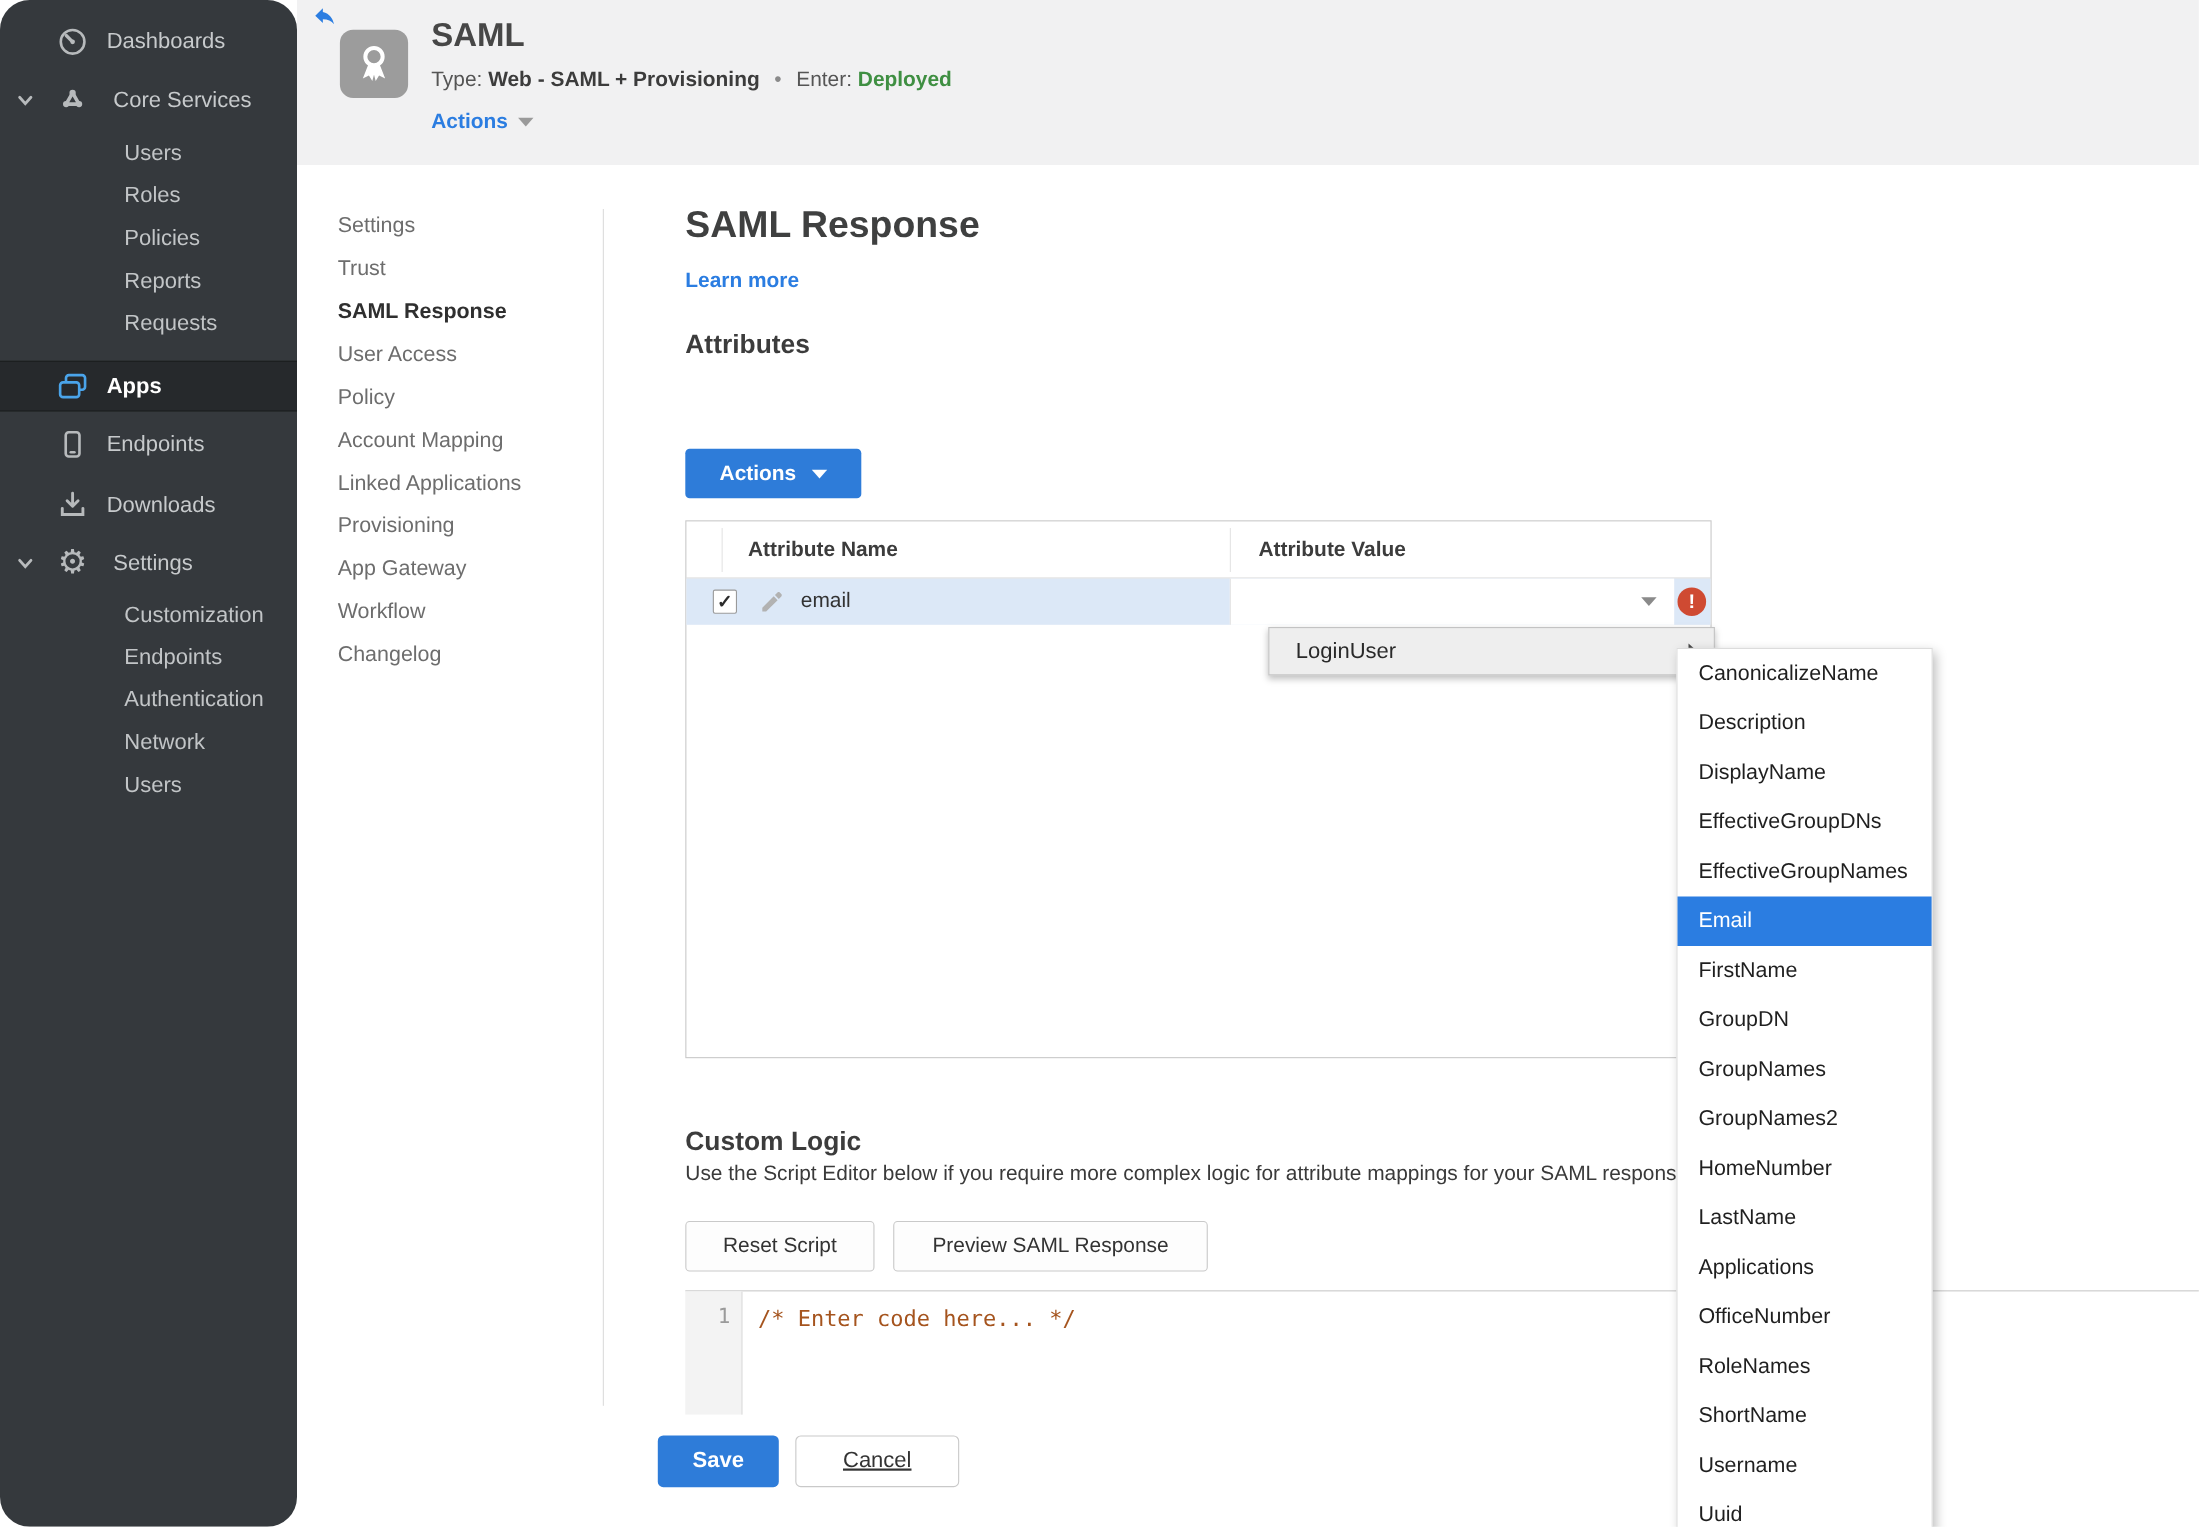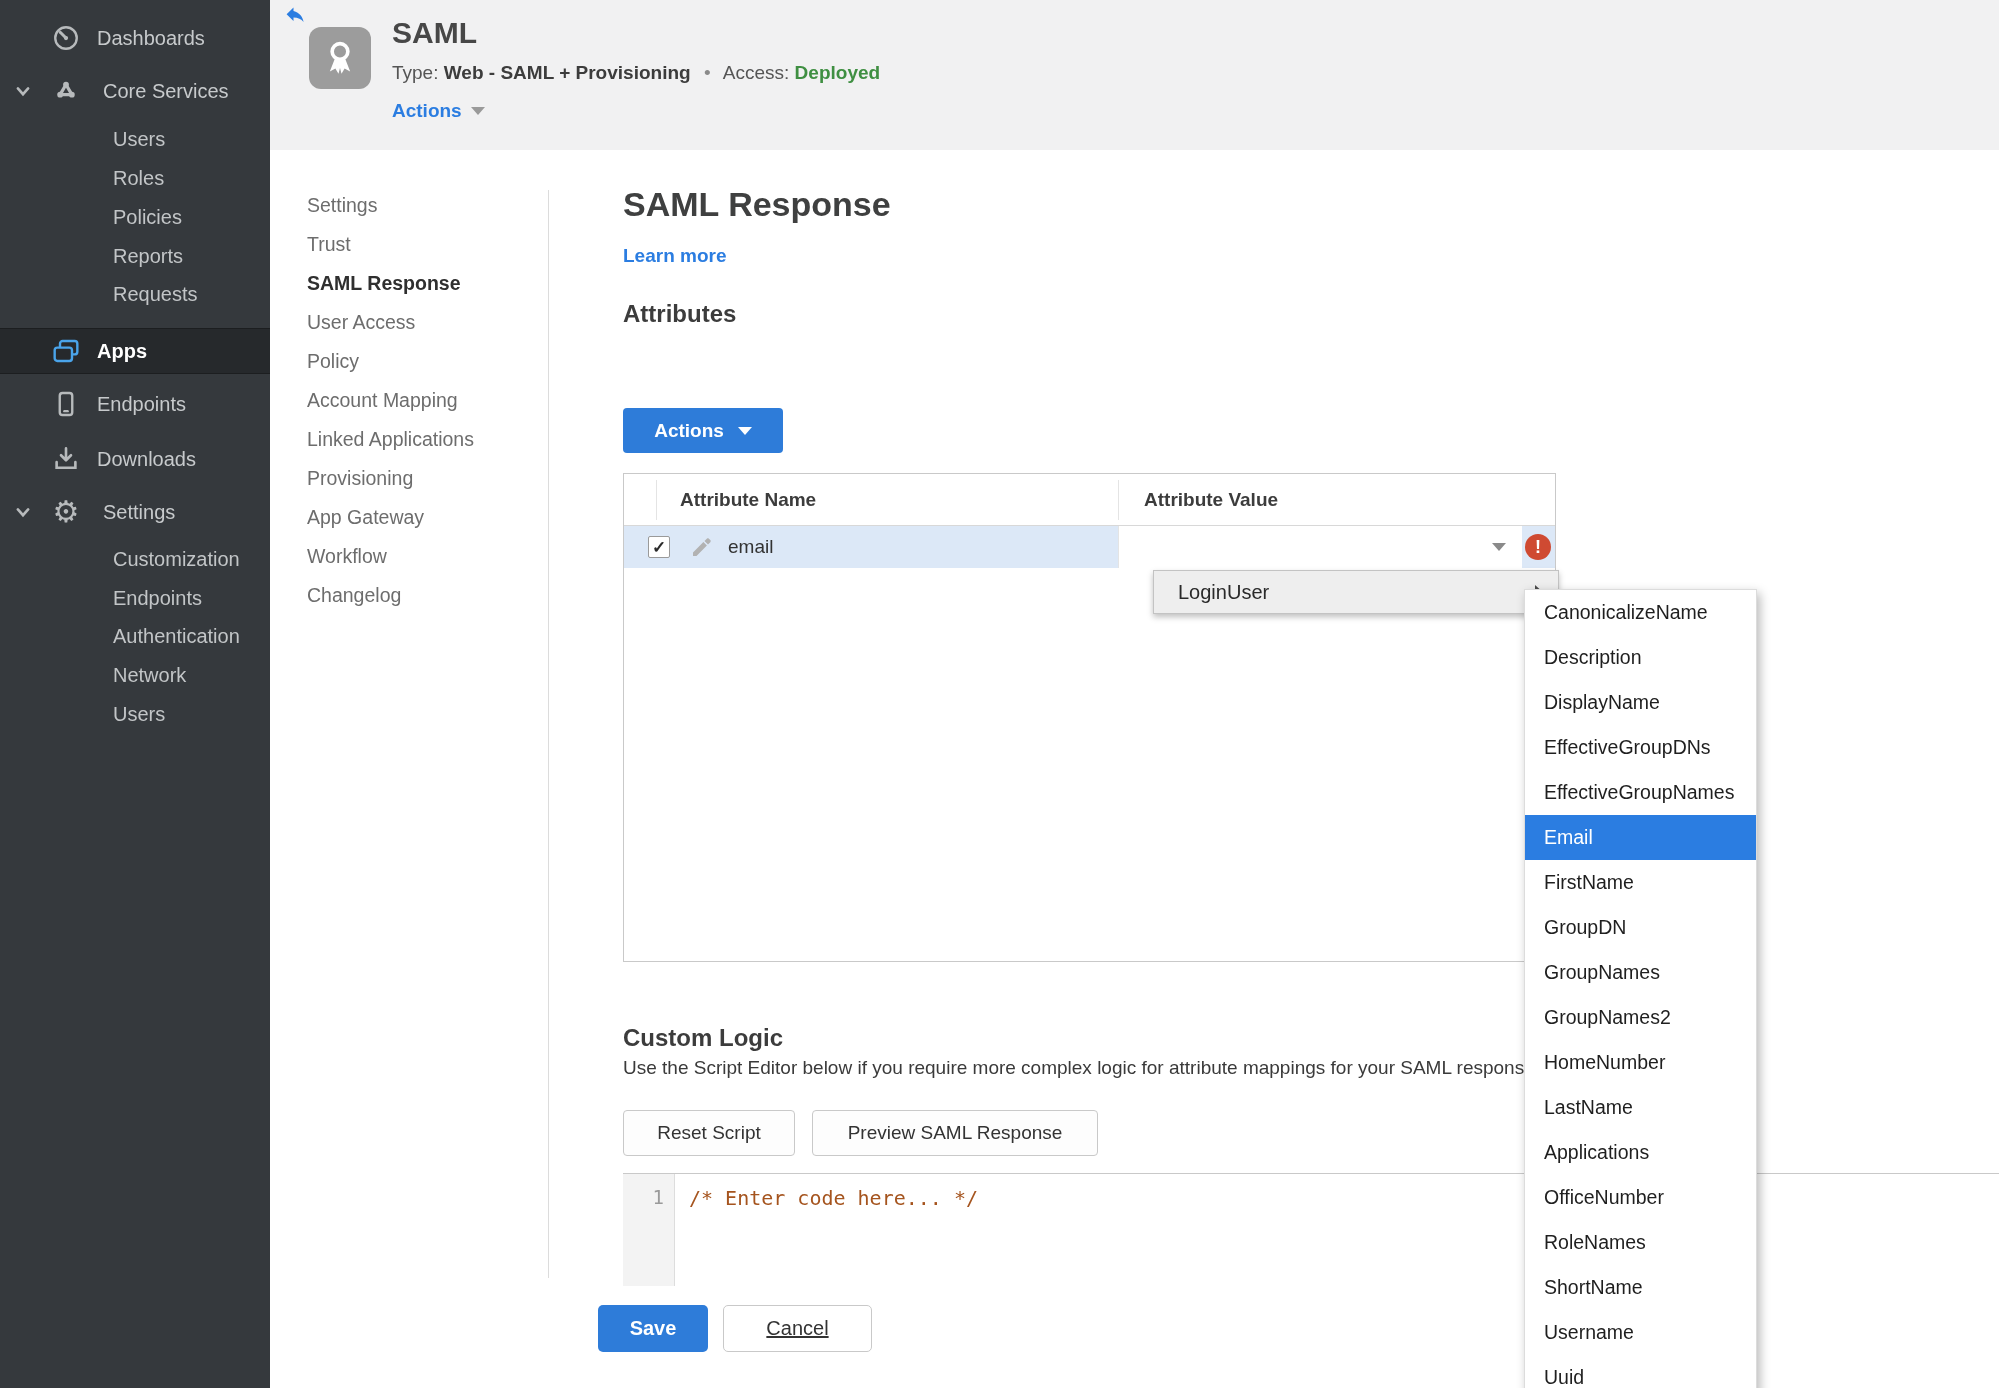--- a/index.html
+++ b/index.html
@@ -1,21 +1,21 @@
 <!DOCTYPE html>
 <html><head>
 <meta charset="utf-8">
 <style>
   * { margin:0; padding:0; box-sizing:border-box; }
   html,body { width:1999px; height:1388px; }
   body { font-family:"Liberation Sans", sans-serif; background:#ffffff; position:relative; overflow:hidden; }
   .page { position:absolute; left:0; top:0; width:1999px; height:1388px; overflow:hidden; background:#fff; }
 
   
-  .sidebar { position:absolute; left:0; top:0; width:270px; height:1388px; background:#35393d; z-index:5; }
+  .sidebar { position:absolute; left:0; top:0; width:270px; height:1388px; background:#35393d; z-index:5;border-radius:27px; }
   .srow { position:absolute; left:0; width:270px; height:40px; display:flex; align-items:center; color:#c7cacc; font-size:20px; cursor:pointer; }
   .srow .chev { position:absolute; left:14px; width:18px; height:18px; }
   .srow .sic { position:absolute; left:50px; width:32px; height:32px; display:flex; align-items:center; justify-content:center; }
   .srow .slabel { position:absolute; left:97px; white-space:nowrap; }
   .srow .slabel.indent { left:103px; }
   .srow.sub .slabel { left:113px; font-size:20px; color:#c2c5c7; }
   .srow.active { height:46px; background:#26292c; border-top:1px solid #1c1e20; border-bottom:1px solid #1c1e20;padding-left:48px; }
   .srow.active .slabel { color:#ffffff; font-weight:bold; }
   .gear-glyph { font-size:30px; color:#b7babc; line-height:1; }
 
@@ -209,21 +209,21 @@
         <circle cx="12" cy="8.6" r="4.1" fill="none" stroke="#ffffff" stroke-width="1.9"></circle>
         <polygon points="9.4,12.1 6.7,19.0 9.6,17.5 11.2,20.2 13.1,13.1" fill="#ffffff"></polygon>
         <polygon points="14.6,12.1 17.3,19.0 14.4,17.5 12.8,20.2 10.9,13.1" fill="#ffffff"></polygon>
       </svg>
     </span>
     <div class="apptitle">SAML</div>
     <div class="appmeta">
       <span>Type:</span>
       <b>Web - SAML + Provisioning</b>
       <span class="dot">•</span>
-      <span>Access:</span>
+      <span>Enter:</span>
       <b class="deployed">Deployed</b>
     </div>
     <div class="hdr-actions">
       <span>Actions</span>
       <span class="caret-dn"></span>
     </div>
   </header>
 
   <nav class="subnav">
     <div class="subnav-item">Settings</div>

